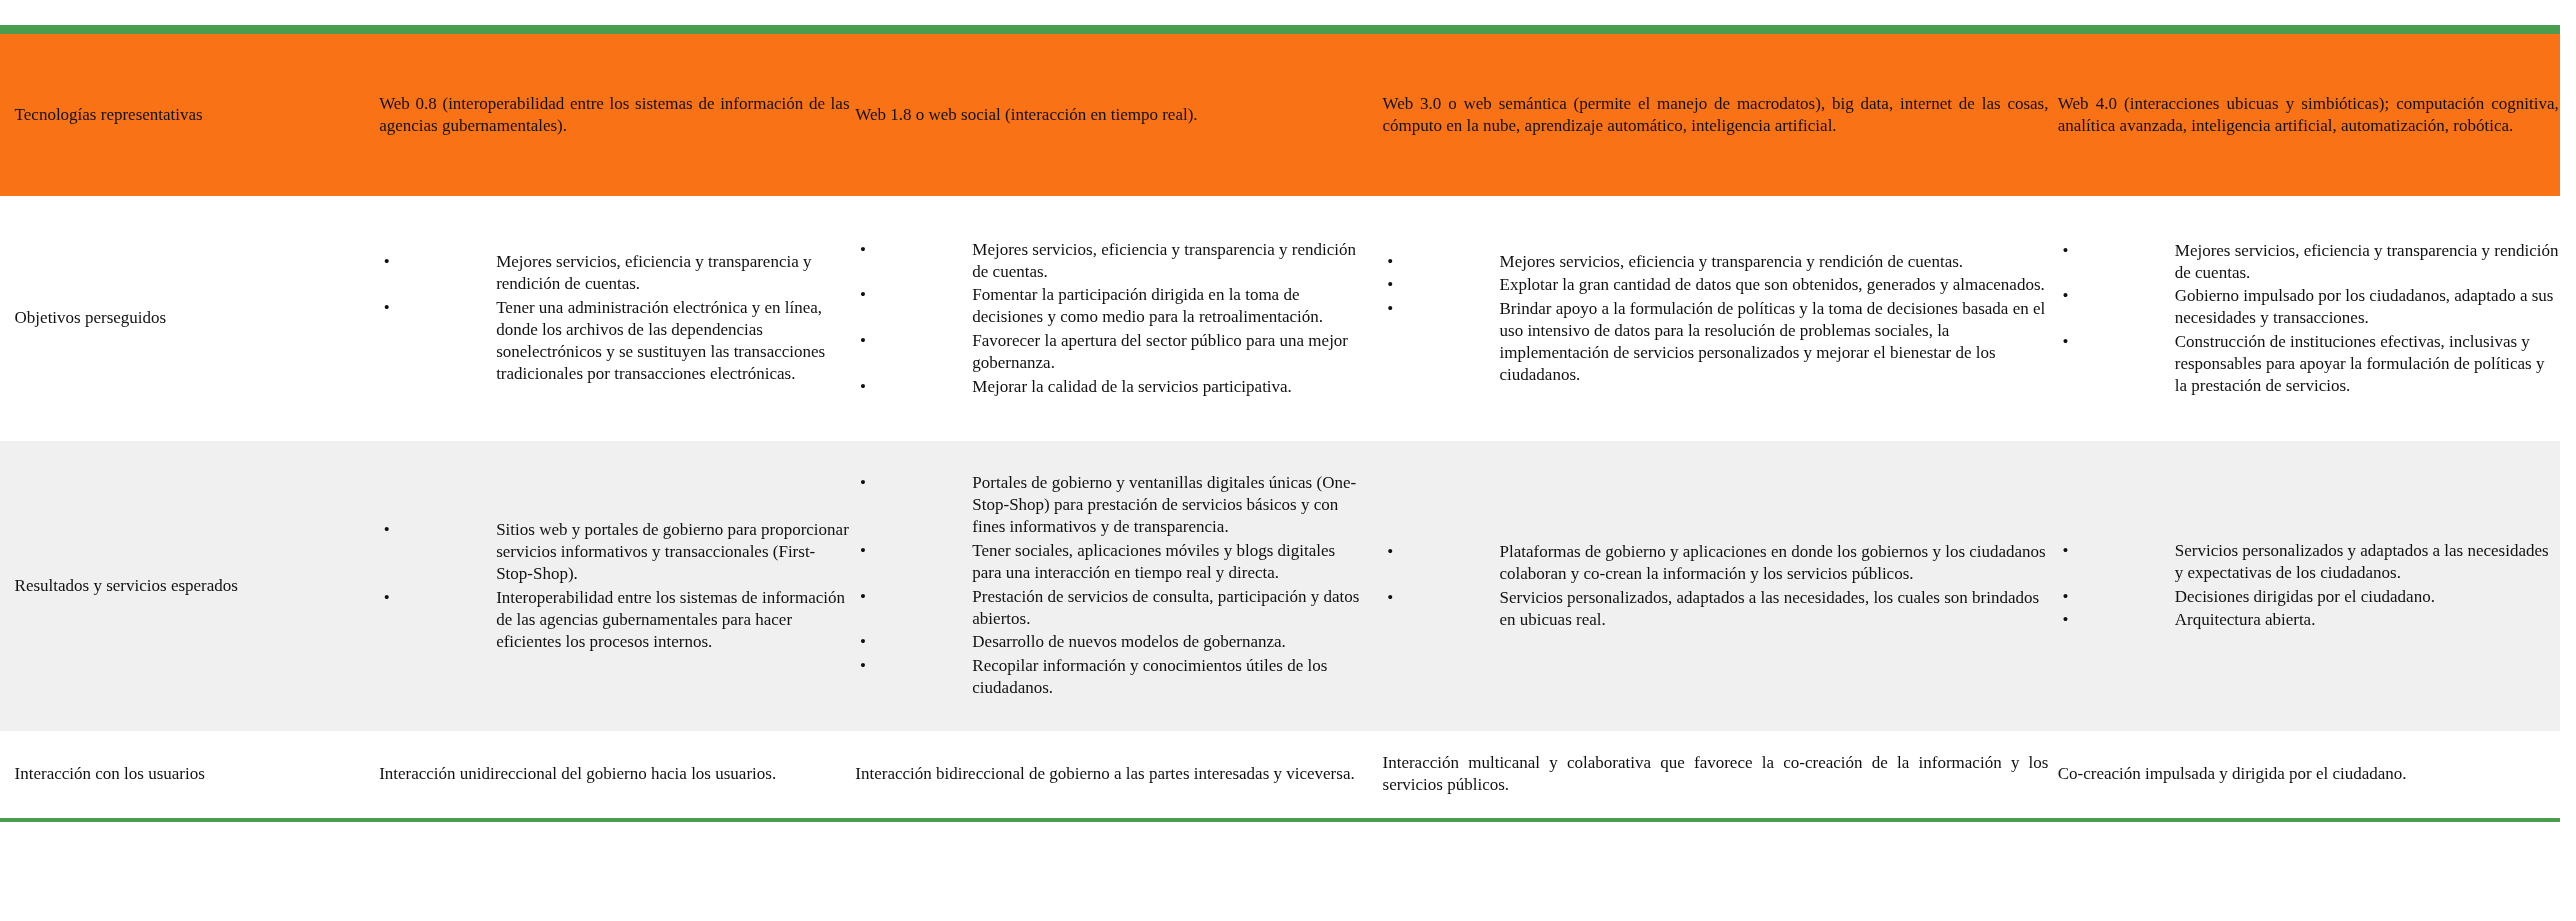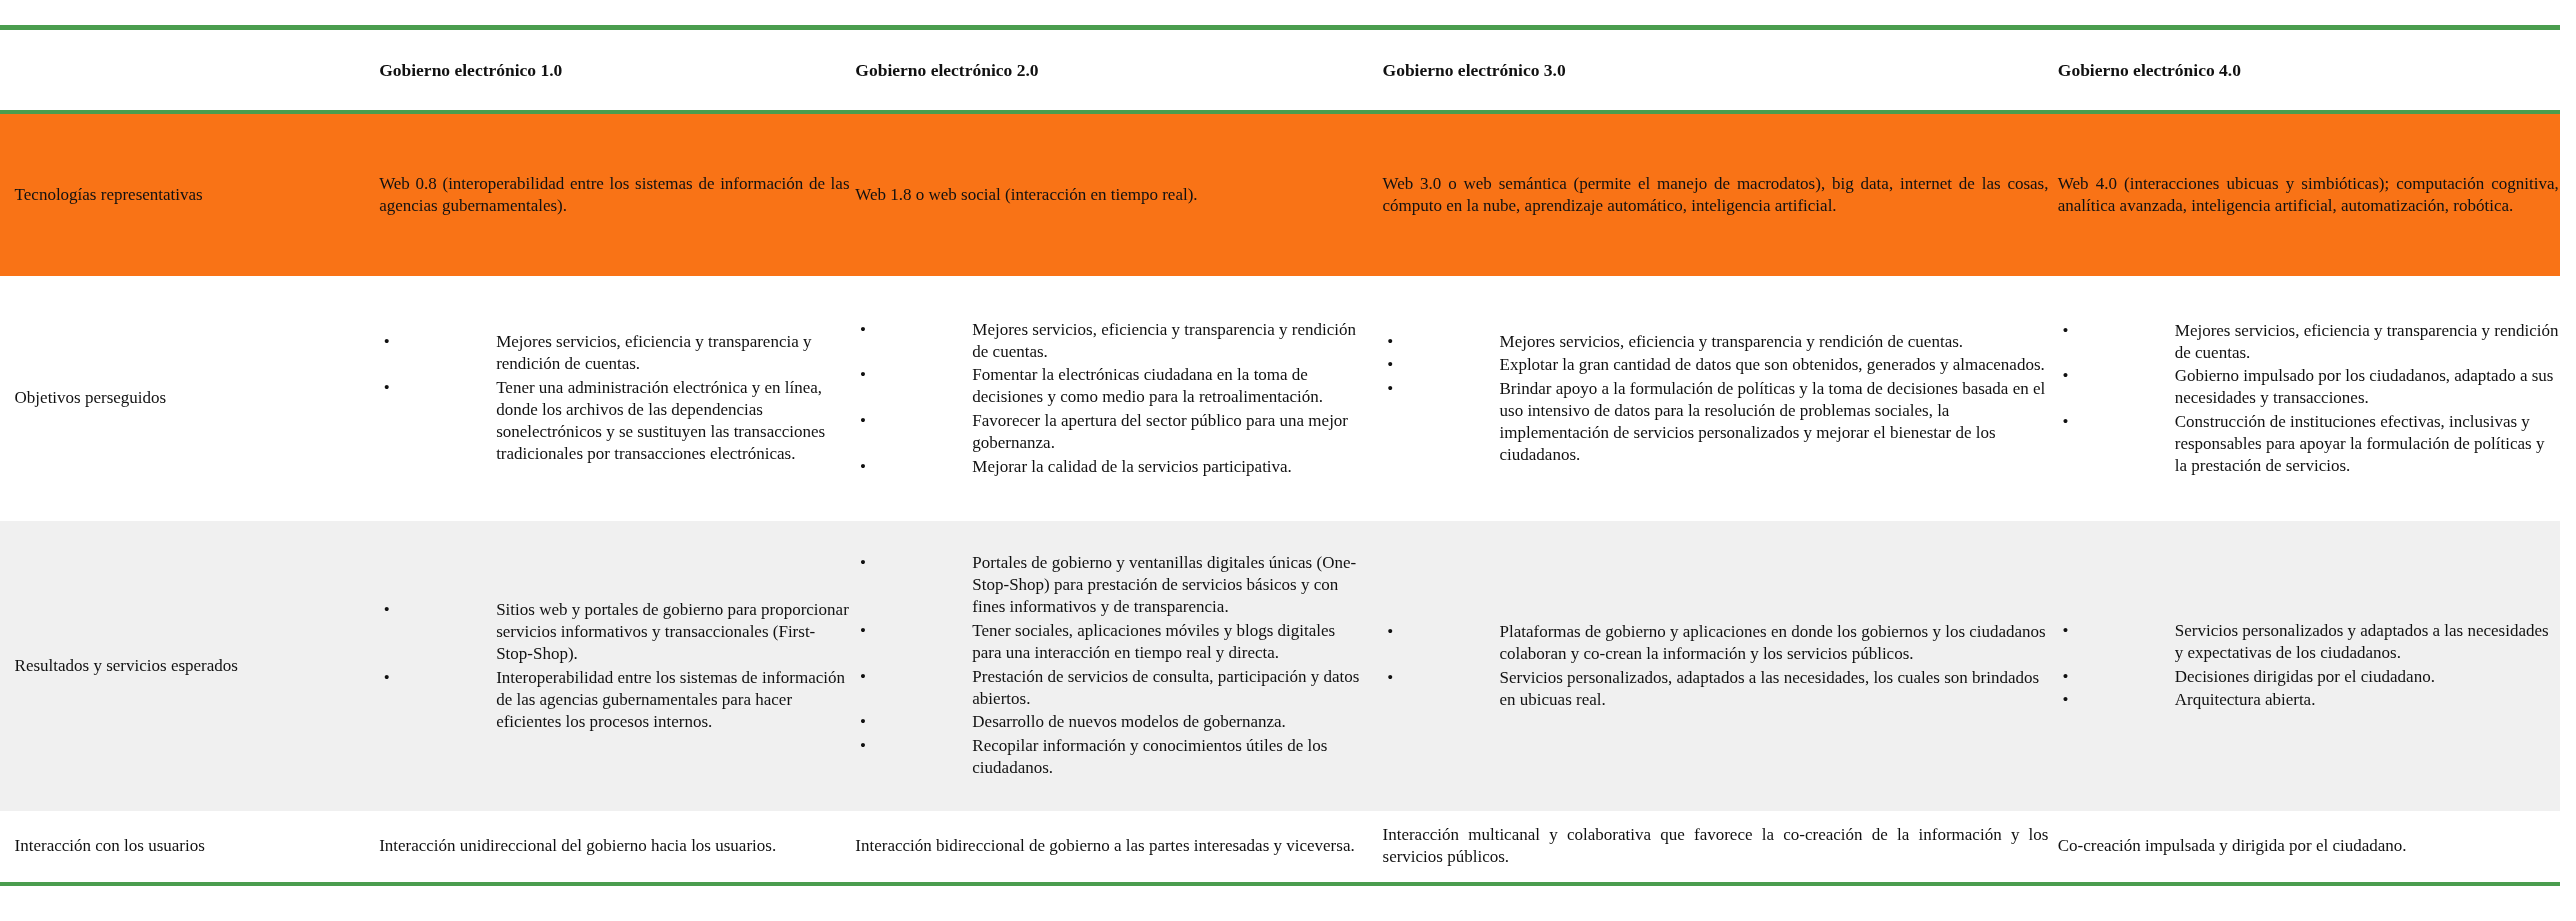--- a/index.html
+++ b/index.html
@@ -31,45 +31,36 @@
   .c2 { width: 527px;  padding-right: 17.5px; }
   .c3 { width: 675px; padding-right: 9.3px; }
   .c4 { width: 502px;  padding-right: 1.2px; }
 
   .r-header { height: 80px; background: #ffffff; }
   .header-cell { font-weight: bold; font-size: 17.5px; }
 
   .r1 { height: 162px; background: #f97316; }
   .r2 { height: 245px; background: #ffffff; }
   .r3 { height: 290px; background: #f0f0f0; }
-  .r4 { height: 71px; background: #ffffff; }
+  .r4 { height: 87px; background: #ffffff; }
 
   .par { text-align: justify; }
 
   .li { display: flex; align-items: baseline; margin: 1.7px 0; }
   .dot { flex: 0 0 117px; padding-left: 4.7px; }
   .litext { flex: 1; text-align: left; }
 </style>
 </head>
 <body>
 
 <div class="page">
 
   <div class="spacer-top"></div>
   <div class="gline top"></div>
 
-  <div class="tbl">
-    <div class="row r-header">
-      <div class="cell c0 header-cell"></div>
-      <div class="cell c1 header-cell">Gobierno electrónico 1.0</div>
-      <div class="cell c2 header-cell">Gobierno electrónico 2.0</div>
-      <div class="cell c3 header-cell">Gobierno electrónico 3.0</div>
-      <div class="cell c4 header-cell">Gobierno electrónico 4.0</div>
-    </div>
-  </div>
 
   <div class="gline mid"></div>
 
   <div class="tbl">
 
     <div class="row r1">
       <div class="cell c0">Tecnologías representativas</div>
       <div class="cell c1 par">Web 0.8 (interoperabilidad entre los sistemas de información de las agencias gubernamentales).</div>
       <div class="cell c2 par">Web 1.8 o web social (interacción en tiempo real).</div>
       <div class="cell c3 par">Web 3.0 o web semántica (permite el manejo de macrodatos), big data, internet de las cosas, cómputo en la nube, aprendizaje automático, inteligencia artificial.</div>
@@ -88,21 +79,21 @@
             <span class="litext">Tener una administración electrónica y en línea, donde los archivos de las dependencias sonelectrónicos y se sustituyen las transacciones tradicionales por transacciones electrónicas.</span>
           </div>
         </div>
       <div class="cell c2">
           <div class="li">
             <span class="dot">•</span>
             <span class="litext">Mejores servicios, eficiencia y transparencia y rendición de cuentas.</span>
           </div>
           <div class="li">
             <span class="dot">•</span>
-            <span class="litext">Fomentar la electrónicas ciudadana en la toma de decisiones y como medio para la retroalimentación.</span>
+            <span class="litext">Fomentar la participación dirigida en la toma de decisiones y como medio para la retroalimentación.</span>
           </div>
           <div class="li">
             <span class="dot">•</span>
             <span class="litext">Favorecer la apertura del sector público para una mejor gobernanza.</span>
           </div>
           <div class="li">
             <span class="dot">•</span>
             <span class="litext">Mejorar la calidad de la servicios participativa.</span>
           </div>
         </div>

